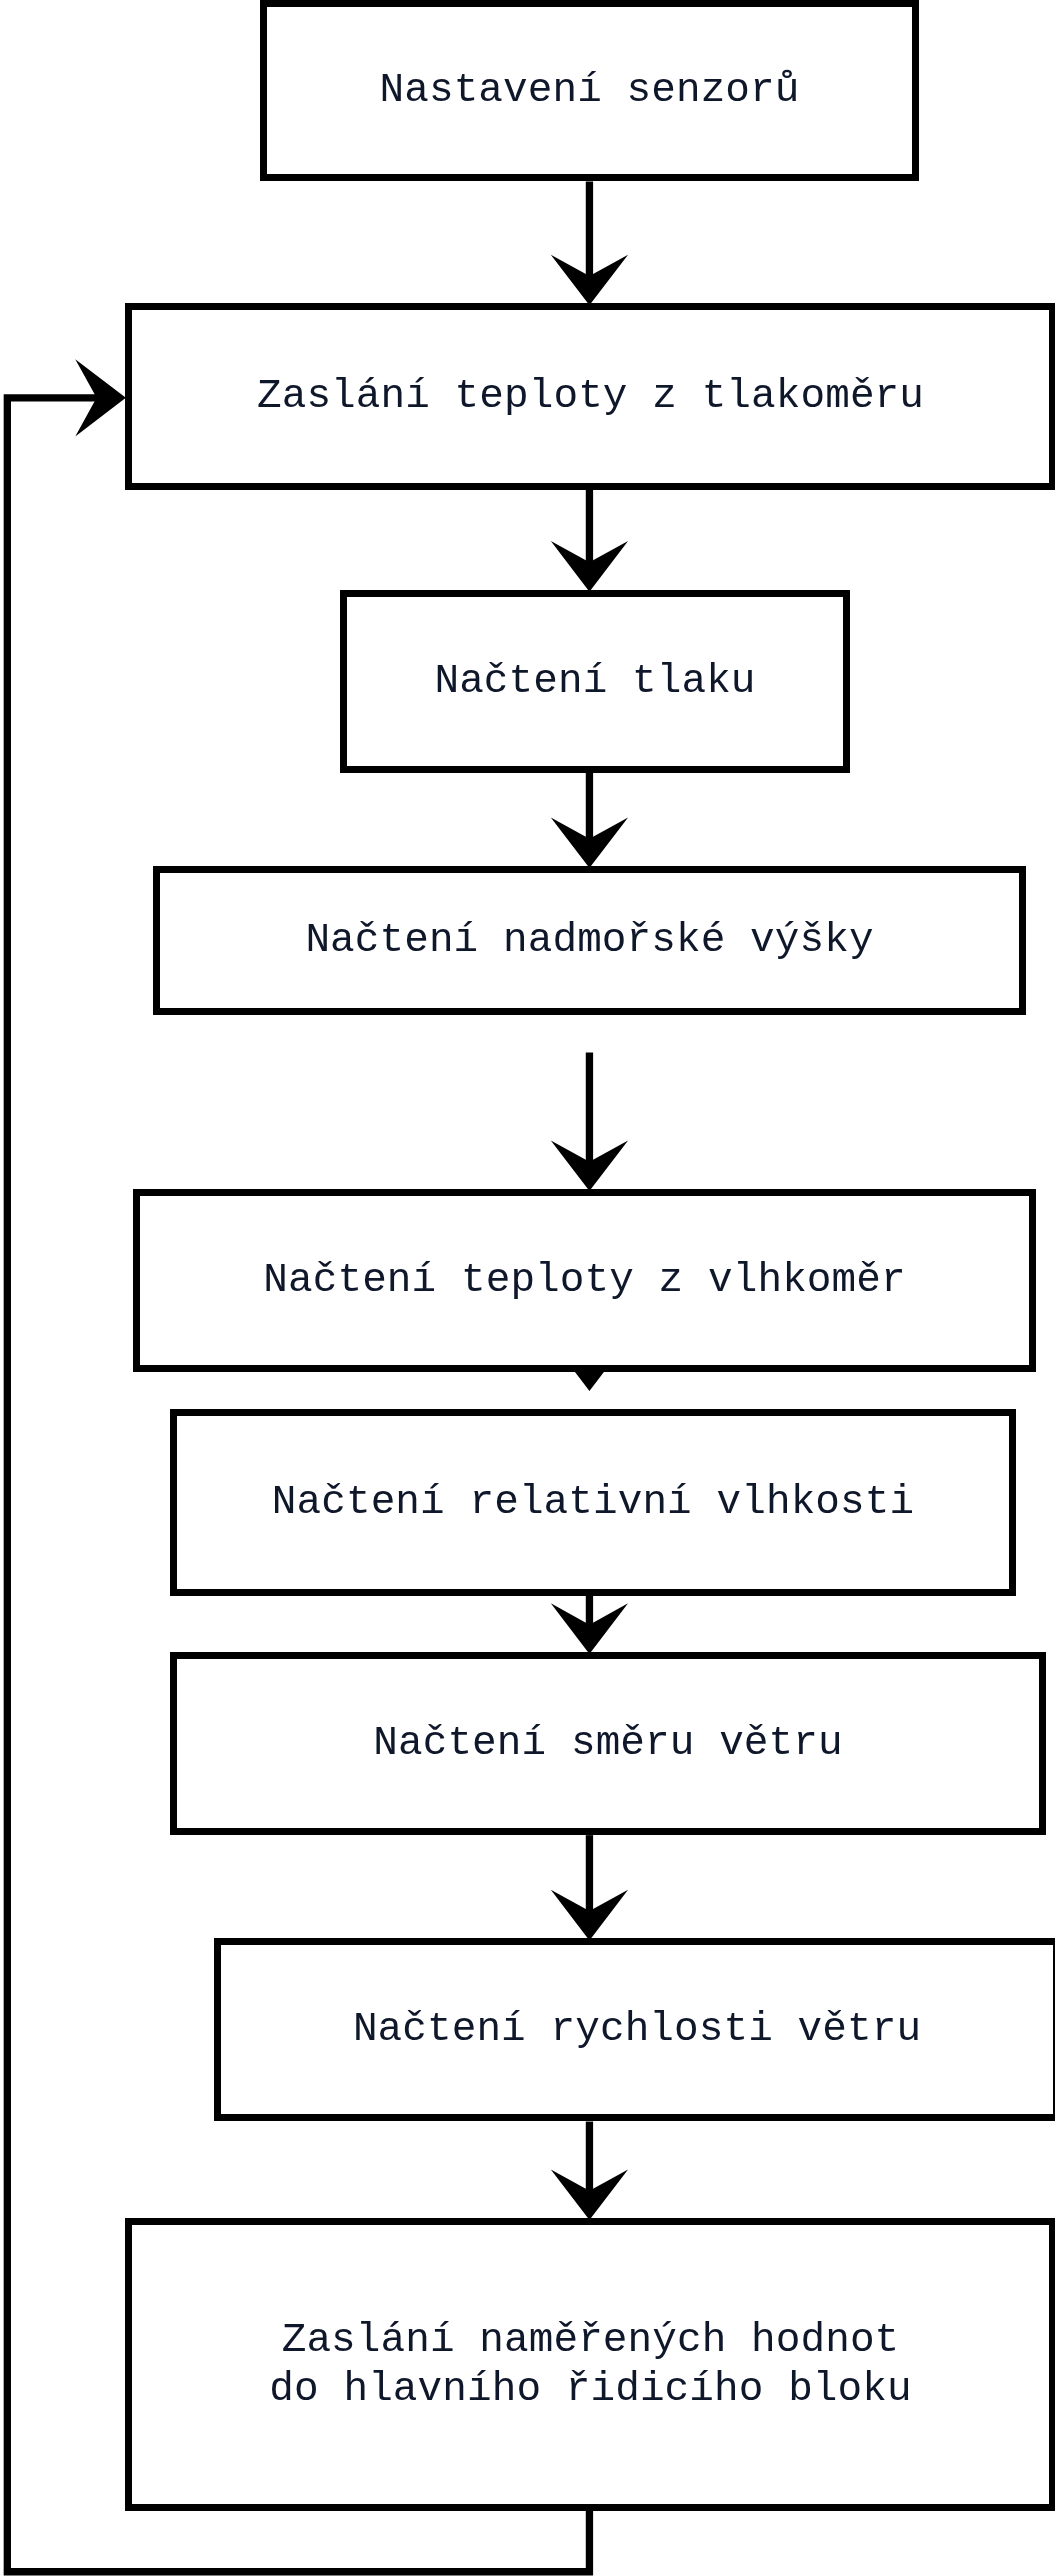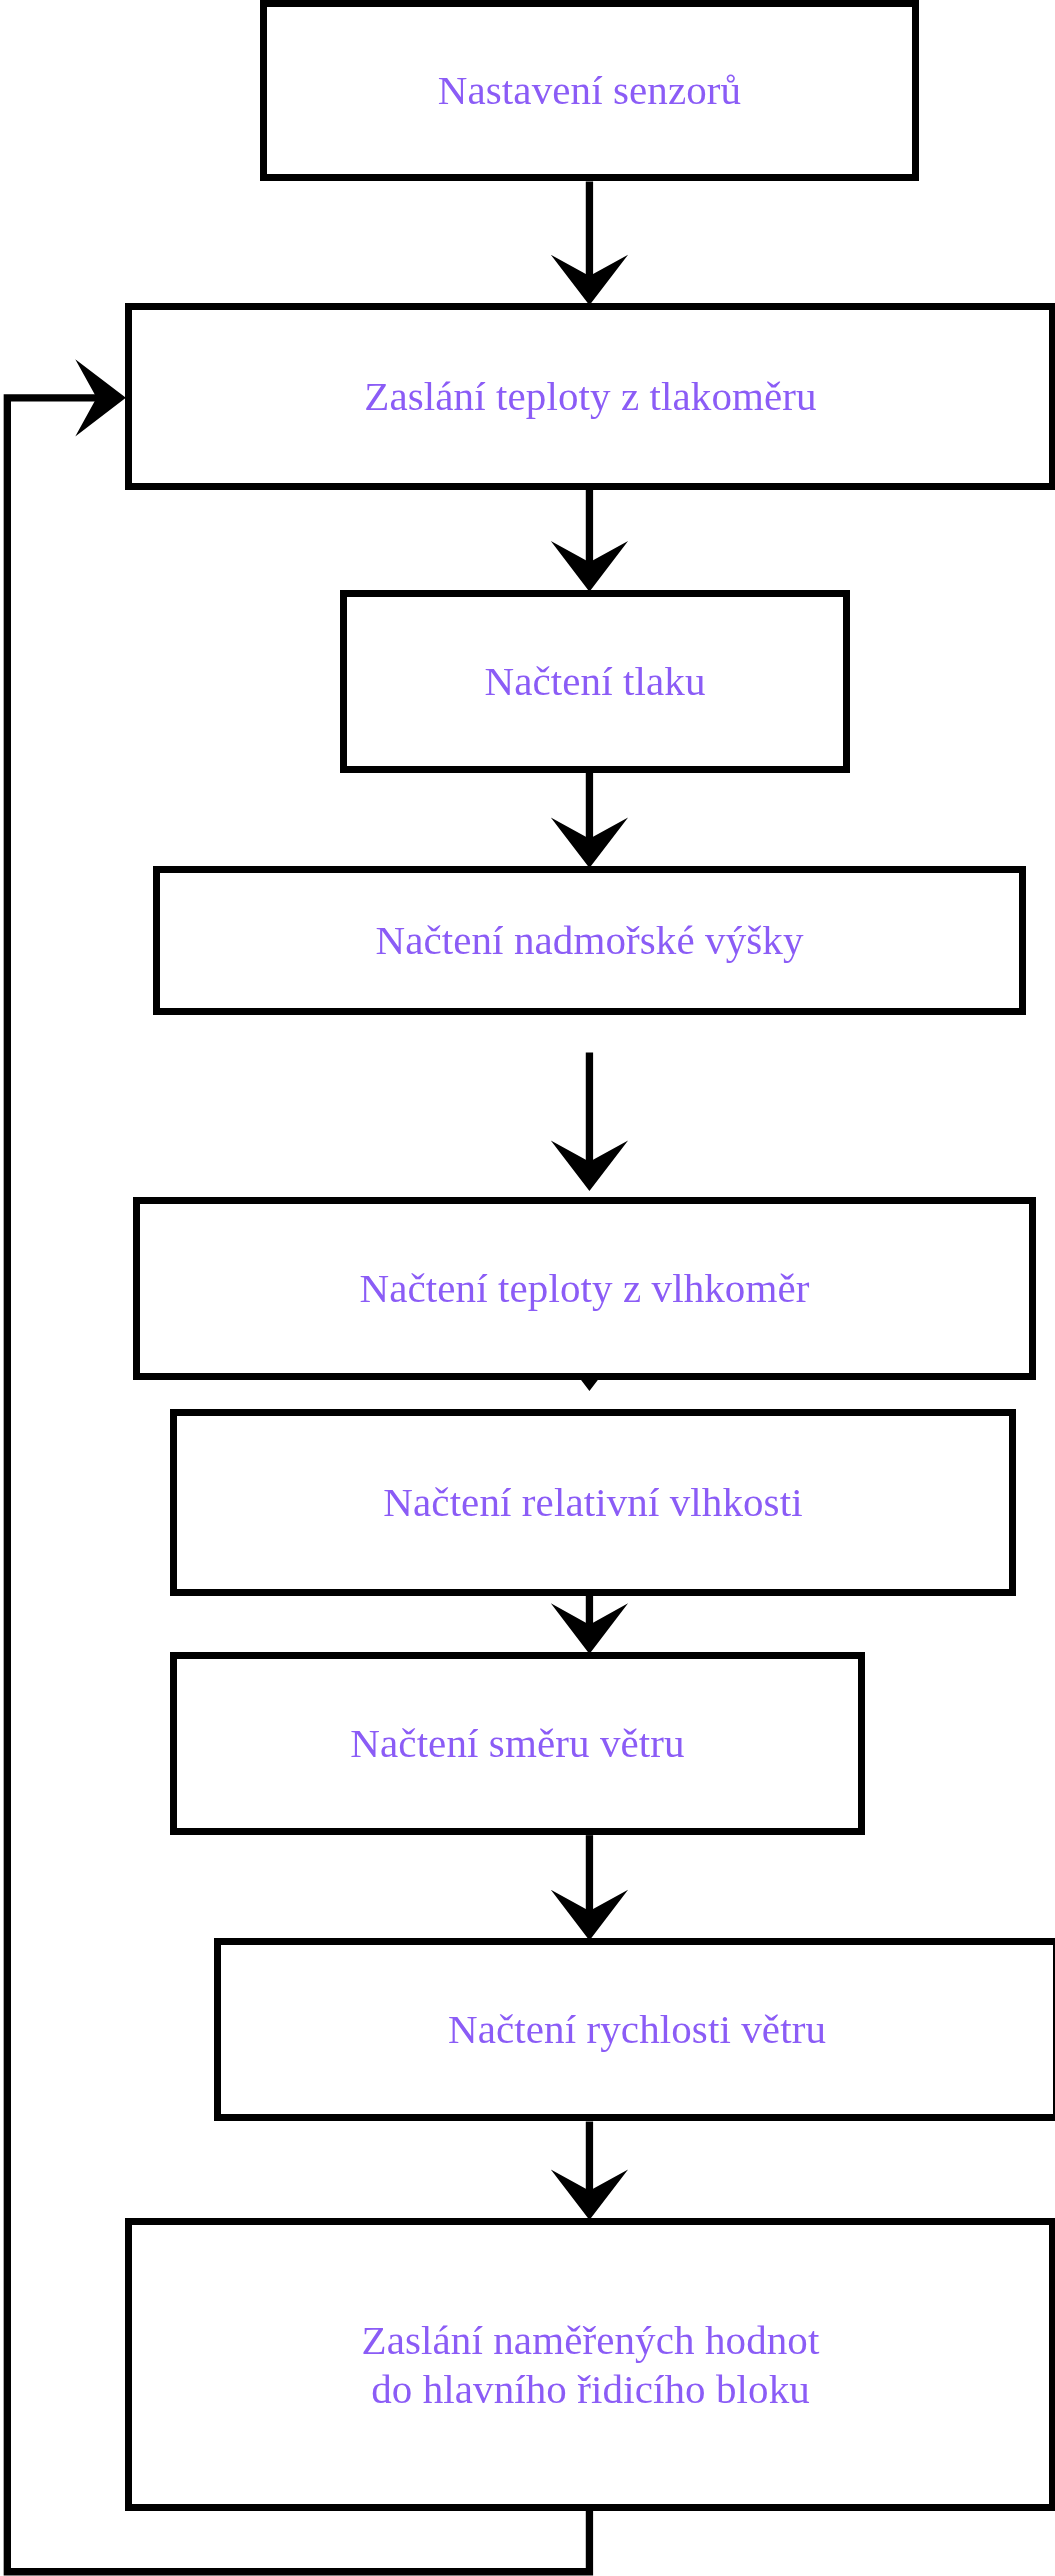--- a/index.html
+++ b/index.html
@@ -20,24 +20,24 @@
     position: absolute;
     box-sizing: border-box;
     background: #ffffff;
     border: 7.3px solid #000000;
     display: flex;
     align-items: center;
     justify-content: center;
     text-align: center;
   }
   .flow-box-label {
-    font-family: Liberation Serif, serif;
+    font-family: Liberation Mono, monospace;
     font-size: 41px;
     line-height: 1.18;
-    color: #8b5cf6;
+    color: #0f172a;
     white-space: pre-line;
     padding: 0 6.7px;
     letter-spacing: 0.1px;
   }
   .flow-svg {
     position: absolute;
     left: 0;
     top: 0;
     width: 1055px;
     height: 2576px;
@@ -115,29 +115,29 @@
   </div>
 
   <div class="flow-box" id="node-3" style="left:340px; top:590px; width:510px; height:183px;">
     <span class="flow-box-label">Načtení tlaku</span>
   </div>
 
   <div class="flow-box" id="node-4" style="left:153px; top:866px; width:873px; height:149px;">
     <span class="flow-box-label">Načtení nadmořské výšky</span>
   </div>
 
-  <div class="flow-box" id="node-5" style="left:133px; top:1189px; width:903px; height:183px;margin-top:8px;">
+  <div class="flow-box" id="node-5" style="left:133px; top:1189px; width:903px; height:183px;">
     <span class="flow-box-label">Načtení teploty z vlhkoměr</span>
   </div>
 
   <div class="flow-box" id="node-6" style="left:170px; top:1389px; width:846px; height:187px;margin-top:20px;">
     <span class="flow-box-label">Načtení relativní vlhkosti</span>
   </div>
 
-  <div class="flow-box" id="node-7" style="left:170px; top:1652px; width:695px; height:183px;">
+  <div class="flow-box" id="node-7" style="left:170px; top:1652px; width:876px; height:183px;">
     <span class="flow-box-label">Načtení směru větru</span>
   </div>
 
   <div class="flow-box" id="node-8" style="left:170px; top:1938px; width:846px; height:183px;margin-left:44px;">
     <span class="flow-box-label">Načtení rychlosti větru</span>
   </div>
 
   <div class="flow-box" id="node-9" style="left:125px; top:2218px; width:931px; height:293px;">
     <span class="flow-box-label">Zaslání naměřených hodnot
 do hlavního řidicího bloku</span>

